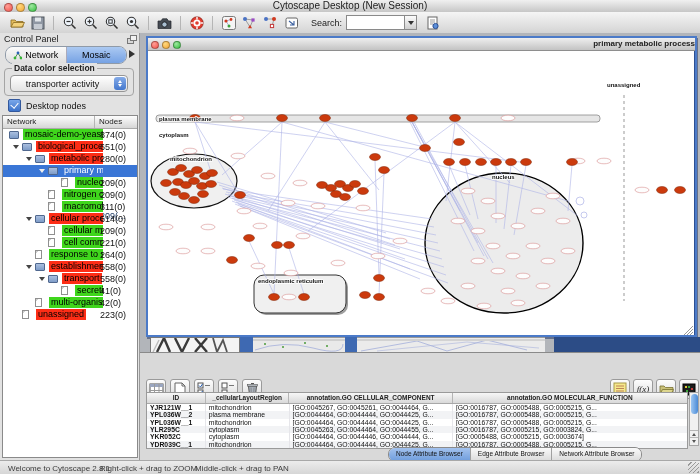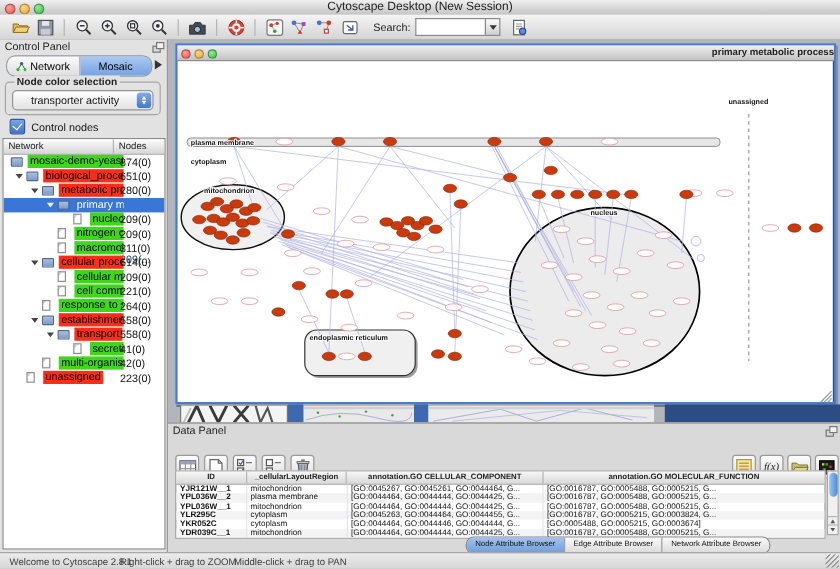--- a/index.html
+++ b/index.html
@@ -256,32 +256,32 @@
           <circle cx="5" cy="2" r="1.4" fill="#2a62b4"></circle>
         </svg>
       <span>Network</span>
     </span>
     <span class="seg active">
       <span>Mosaic</span>
     </span>
   </div>
   <span id="cp-tab-arrow" class="abs"></span>
   <div id="groupbox" class="abs">
-    <span class="glabel">Node color selection</span>
+    <span class="glabel">Data color selection</span>
     <div id="dropdown">
       <span class="dval">transporter activity</span>
       <span class="stepper">
           <span class="up"></span>
           <span class="dn"></span>
         </span>
     </div>
   </div>
   <div id="checkbox-row" class="abs">
     <span id="checkbox"></span>
-    <span class="clabel">Control nodes</span>
+    <span class="clabel">Desktop nodes</span>
   </div>
   <div id="tree-wrap" class="abs">
     <div id="tree-head">
       <span class="c1">Network</span>
       <span class="c2">Nodes</span>
     </div>
     <div id="tree-rows">
         <div class="trow">
           <span class="ticon folder" style="left: 6px;"></span>
           <span class="tlabel c-green" style="left: 20px; max-width: 76px;">mosaic-demo-yeast</span>
@@ -576,27 +576,20 @@
     <svg width="188" height="15">
         <path d="M4 13 L60 3 L90 13 L130 2 L170 12" stroke="#9aa6d8" stroke-width="0.7" fill="none"></path>
         <path d="M20 13 L110 4 L182 10" stroke="#aab4de" stroke-width="0.6" fill="none"></path>
         <rect x="0" y="1" width="188" height="2" fill="#d2d2d2"></rect>
       </svg>
   </div>
   <div class="frag" style="left:414px;width:146px;background:#2c4c86;"></div>
 </div>
 
 <div id="data-panel" class="abs">
-  <div class="panel-head">
-    <span>Data Panel</span>
-    <span class="float-ic">
-        <i></i>
-        <i></i>
-      </span>
-  </div>
   <div id="dp-toolbar">
     <span class="dpb" style="left:6px">
       <svg width="15" height="13">
           <rect x="1" y="1" width="13" height="11" fill="#fff" stroke="#555"></rect>
           <rect x="1" y="1" width="13" height="3" fill="#9aa6c0"></rect>
           <line x1="1" y1="7.5" x2="14" y2="7.5" stroke="#999"></line>
           <line x1="5.5" y1="1" x2="5.5" y2="12" stroke="#999"></line>
           <line x1="10" y1="1" x2="10" y2="12" stroke="#999"></line>
         </svg>
       </span>

